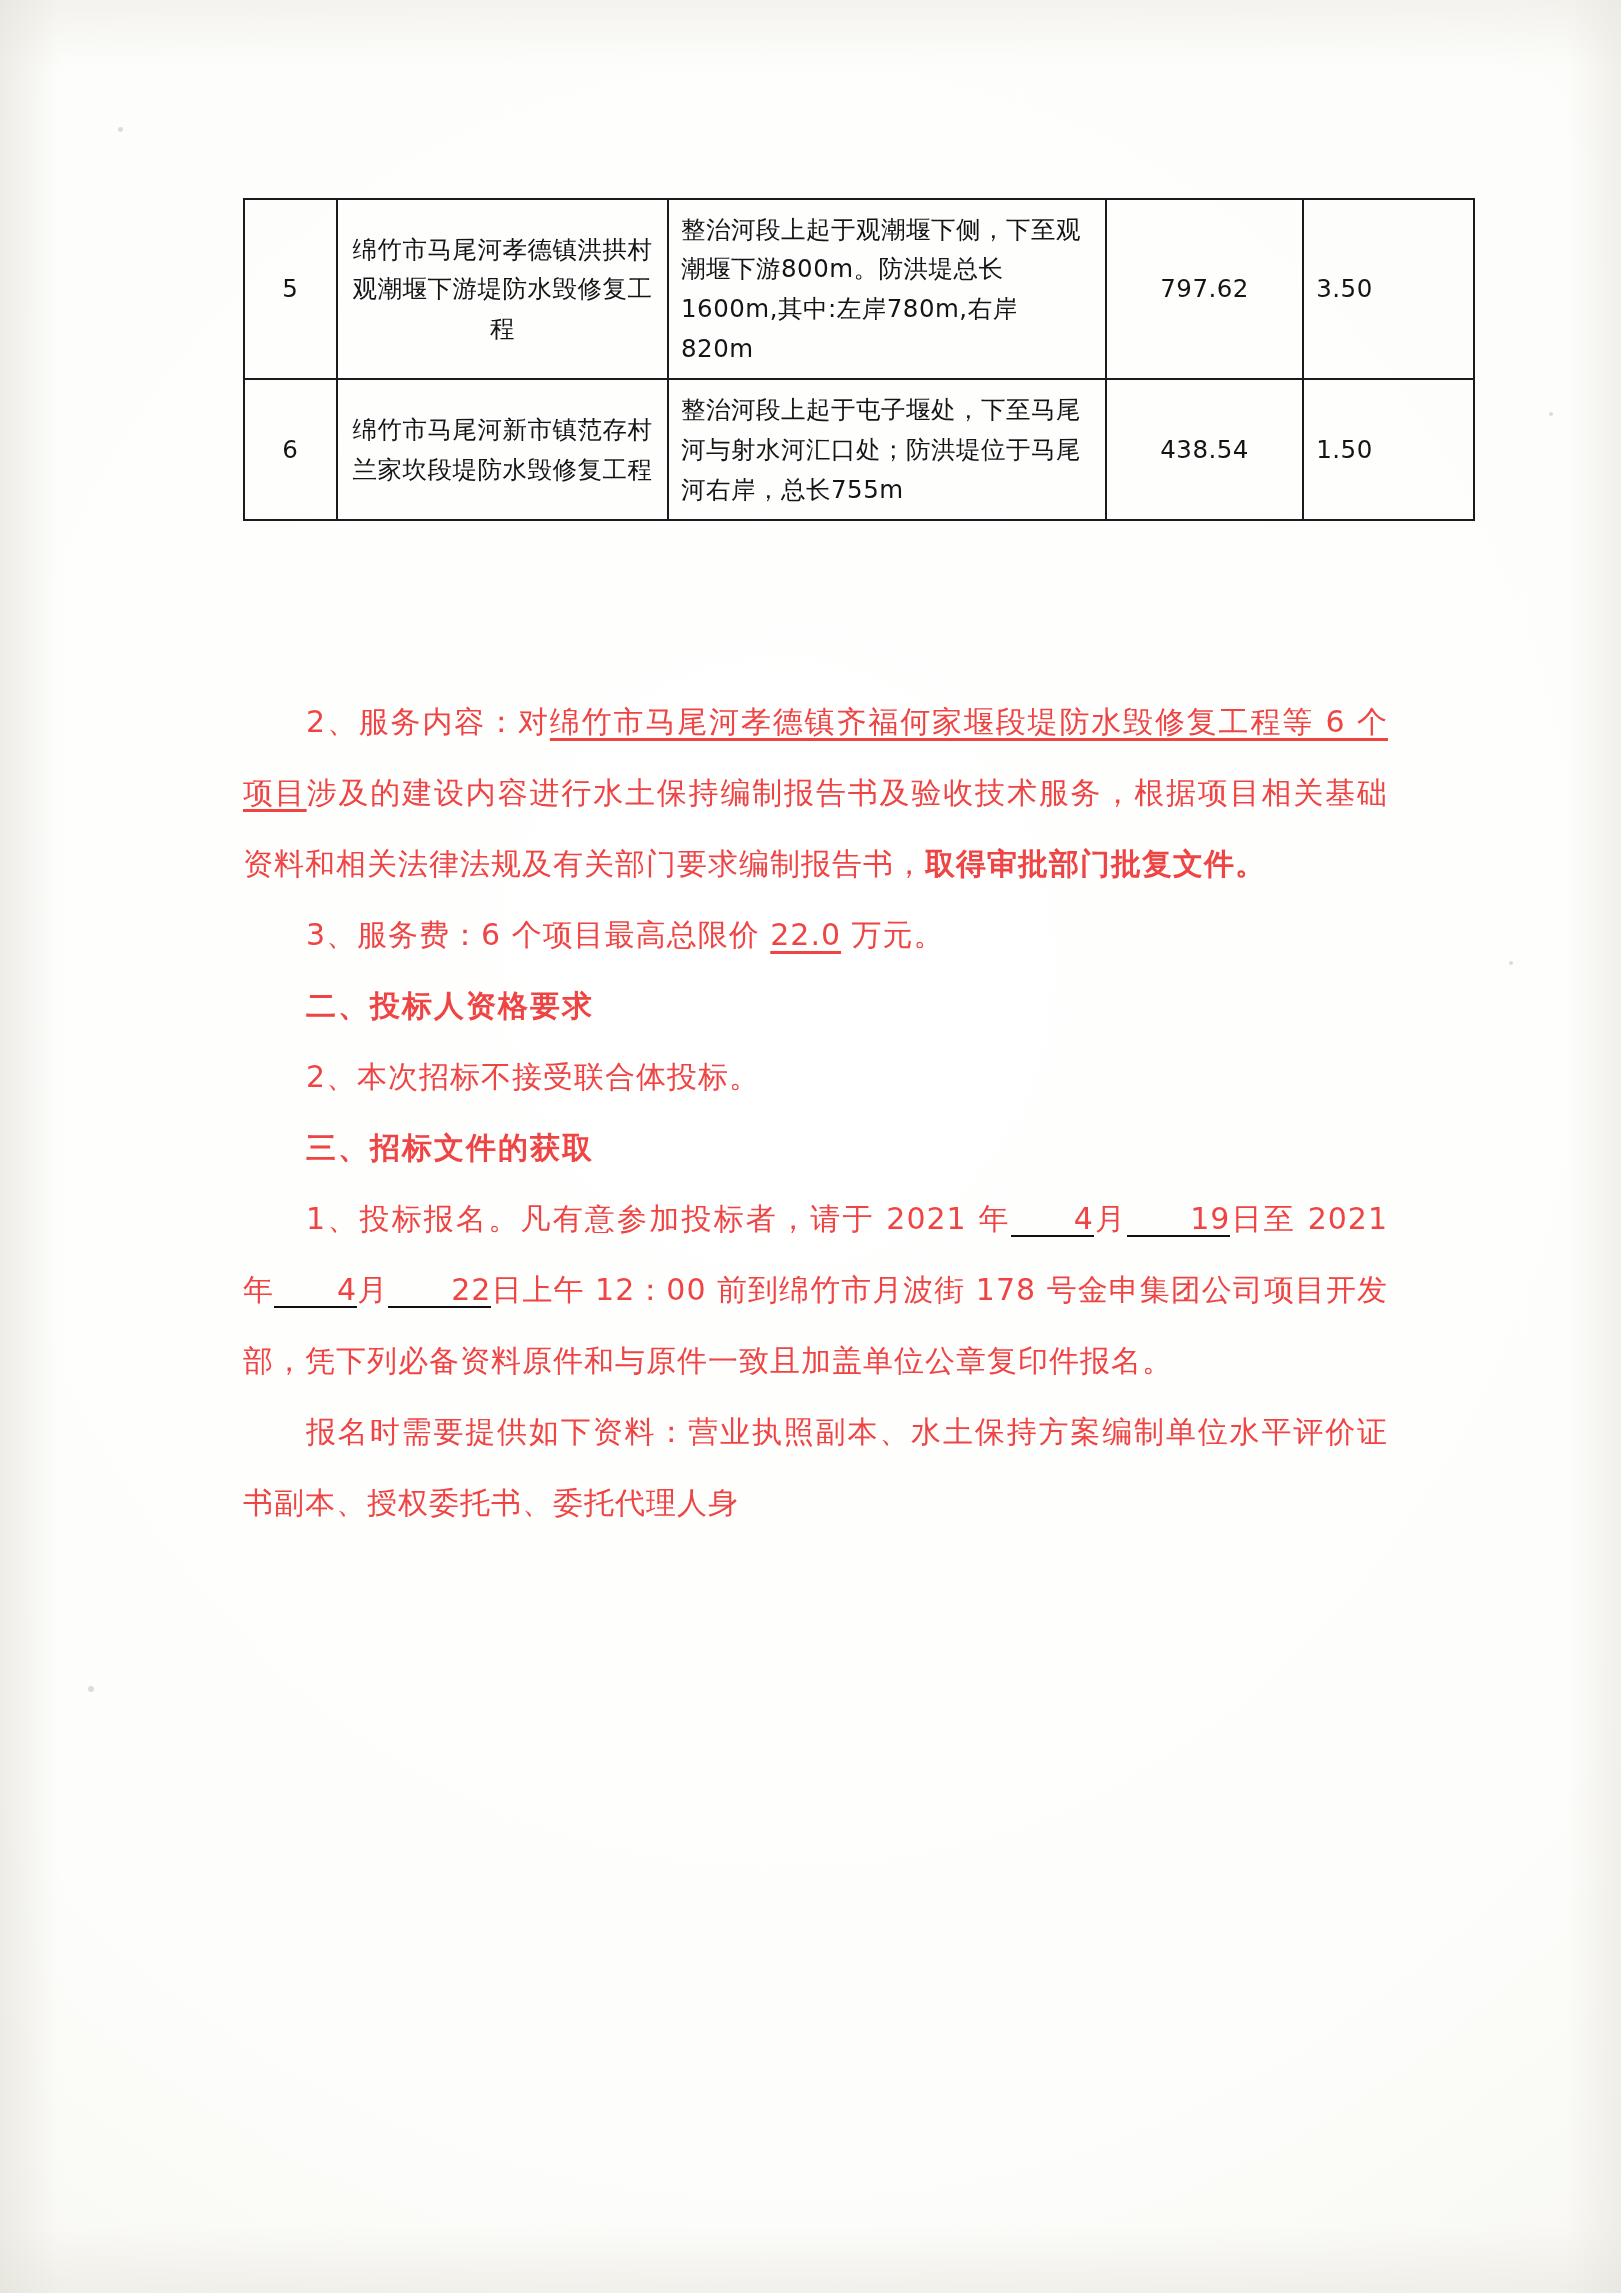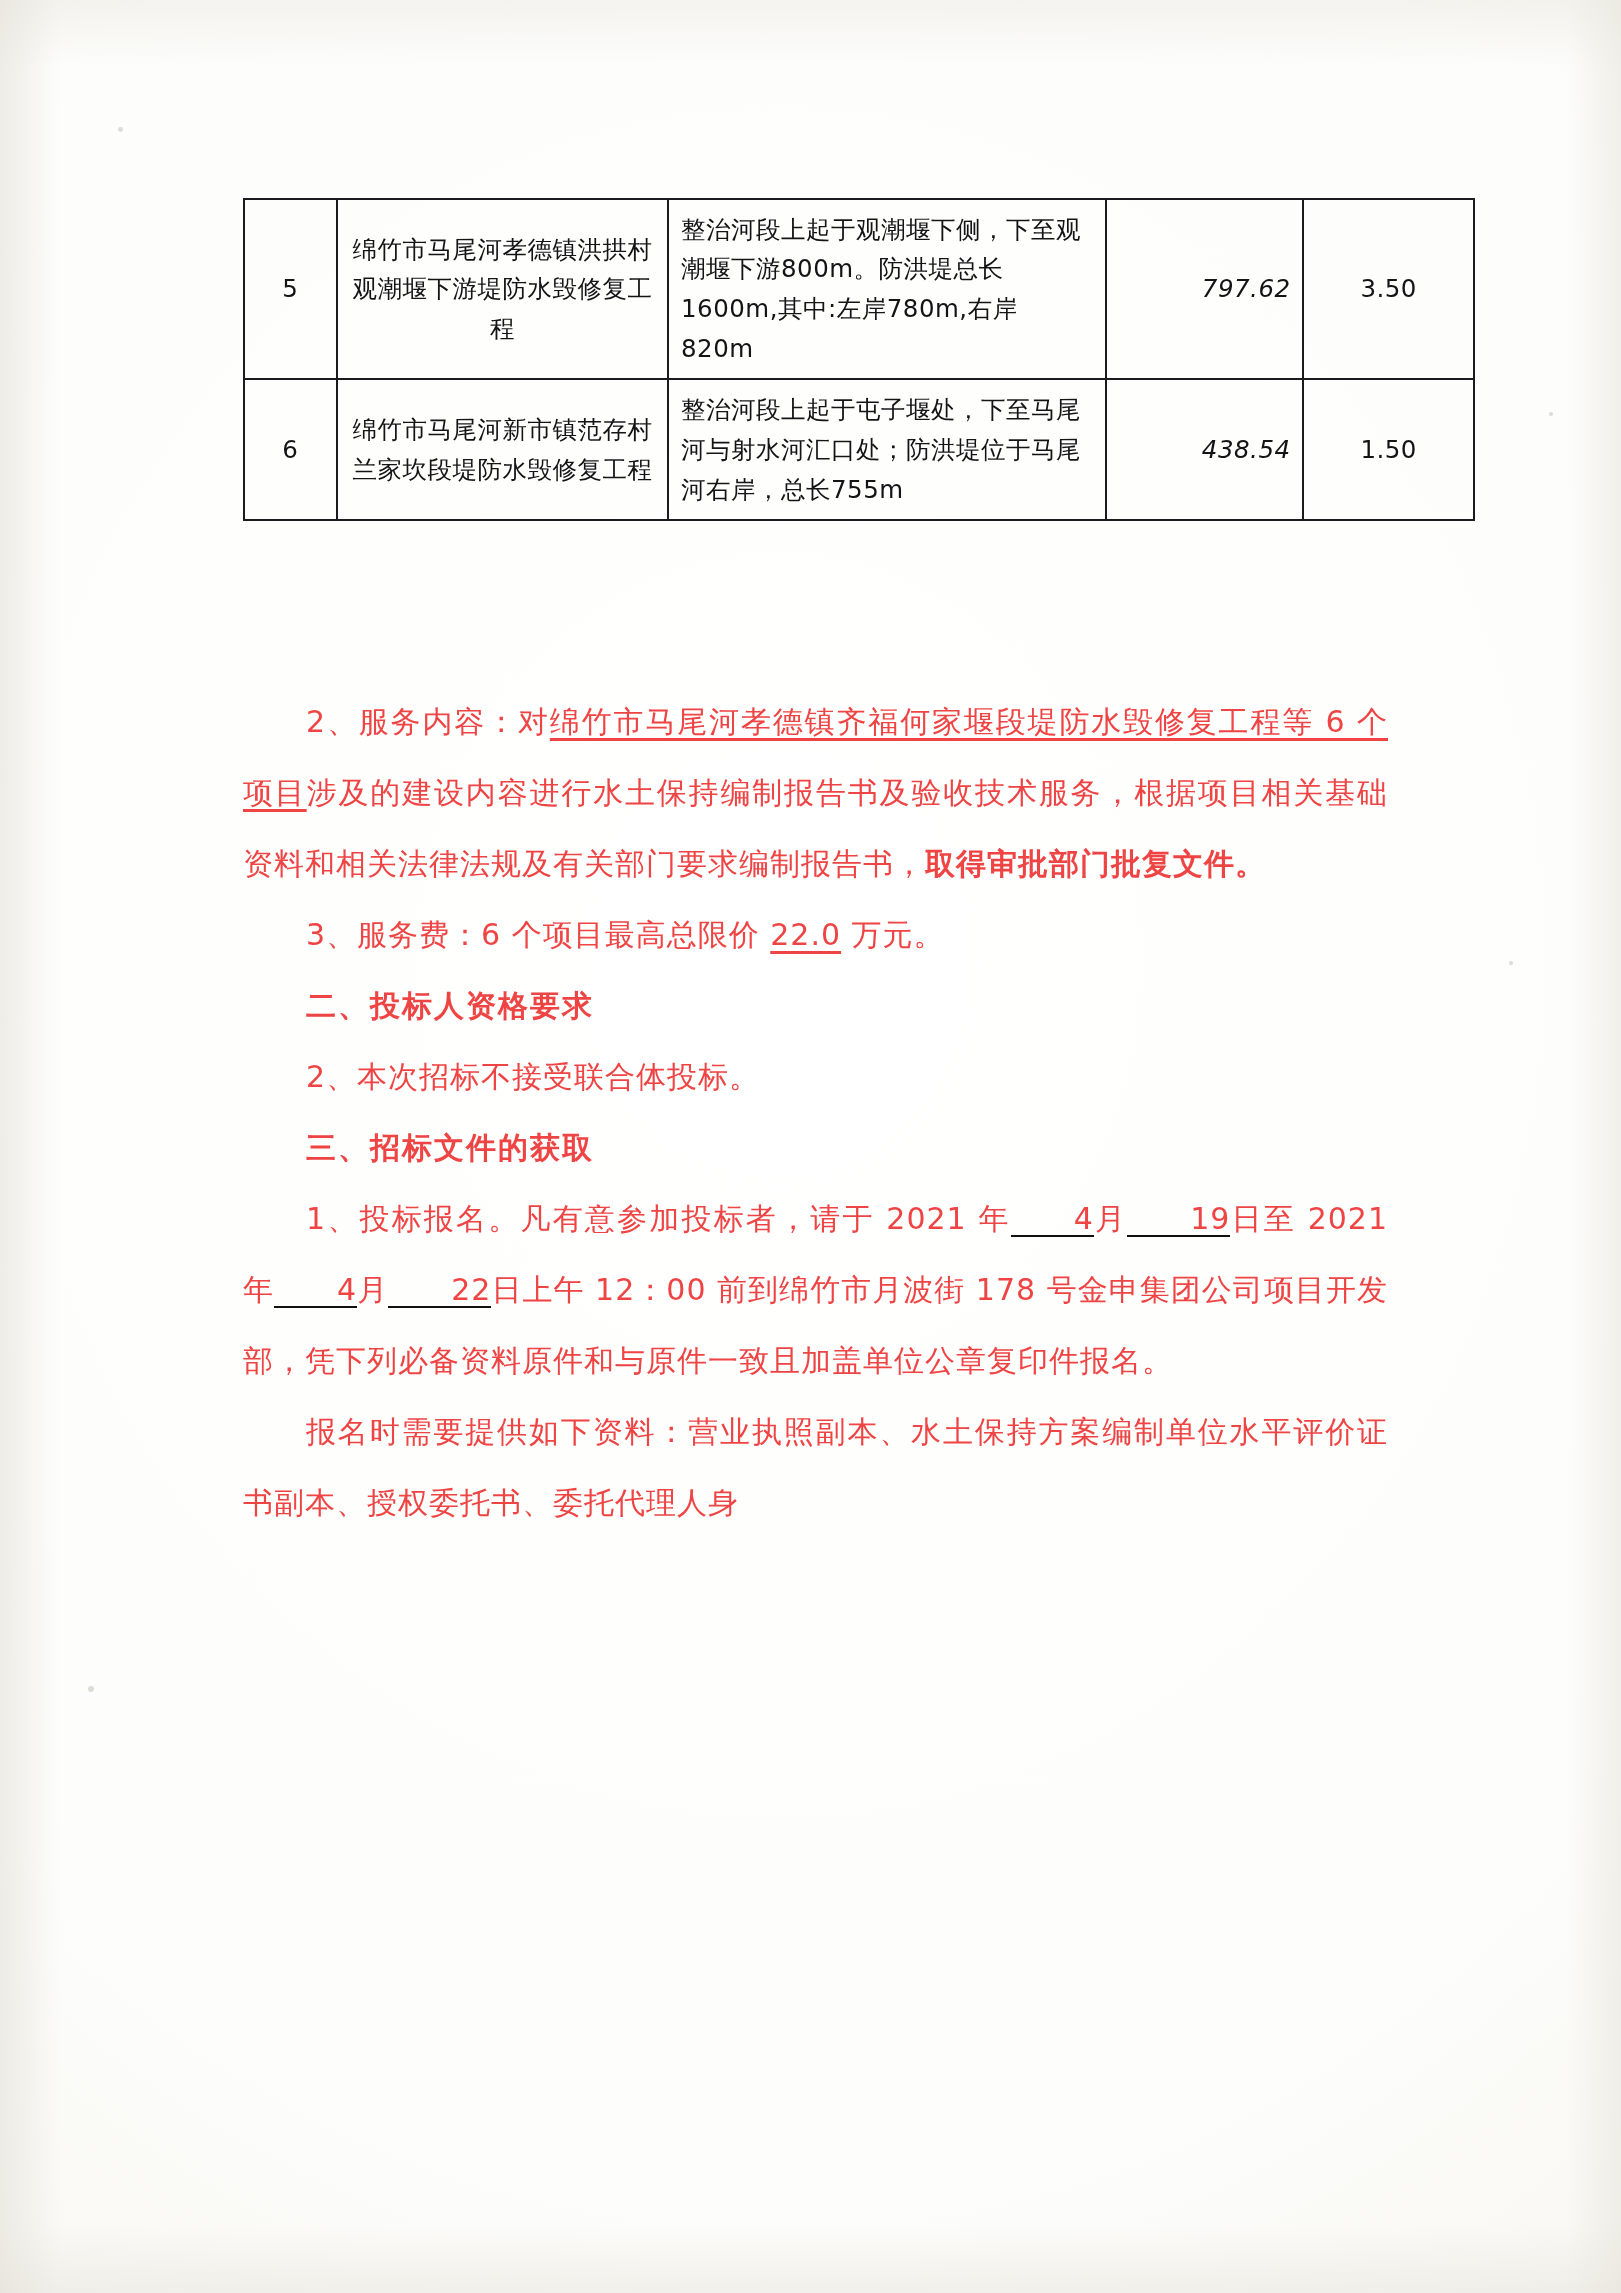--- a/index.html
+++ b/index.html
@@ -72,27 +72,26 @@
     text-align: center;
     margin-left: 47px;
   }
   td.c-desc {
     width: 412px;
     text-align: left;
     margin-top: 20px;
   }
   td.c-num1 {
     width: 172px;
-    text-align: right;
+    text-align: center;
     font-size: 26.5px;
-    font-style: italic;
   }
   td.c-num2 {
     width: 145px;
-    text-align: center;
+    text-align: left;
     font-size: 26.5px;
     border-radius: 7px;
   }
 
   
   .body-text {
     position: absolute;
     left: 243px;
     top: 686px;
     width: 1145px;

